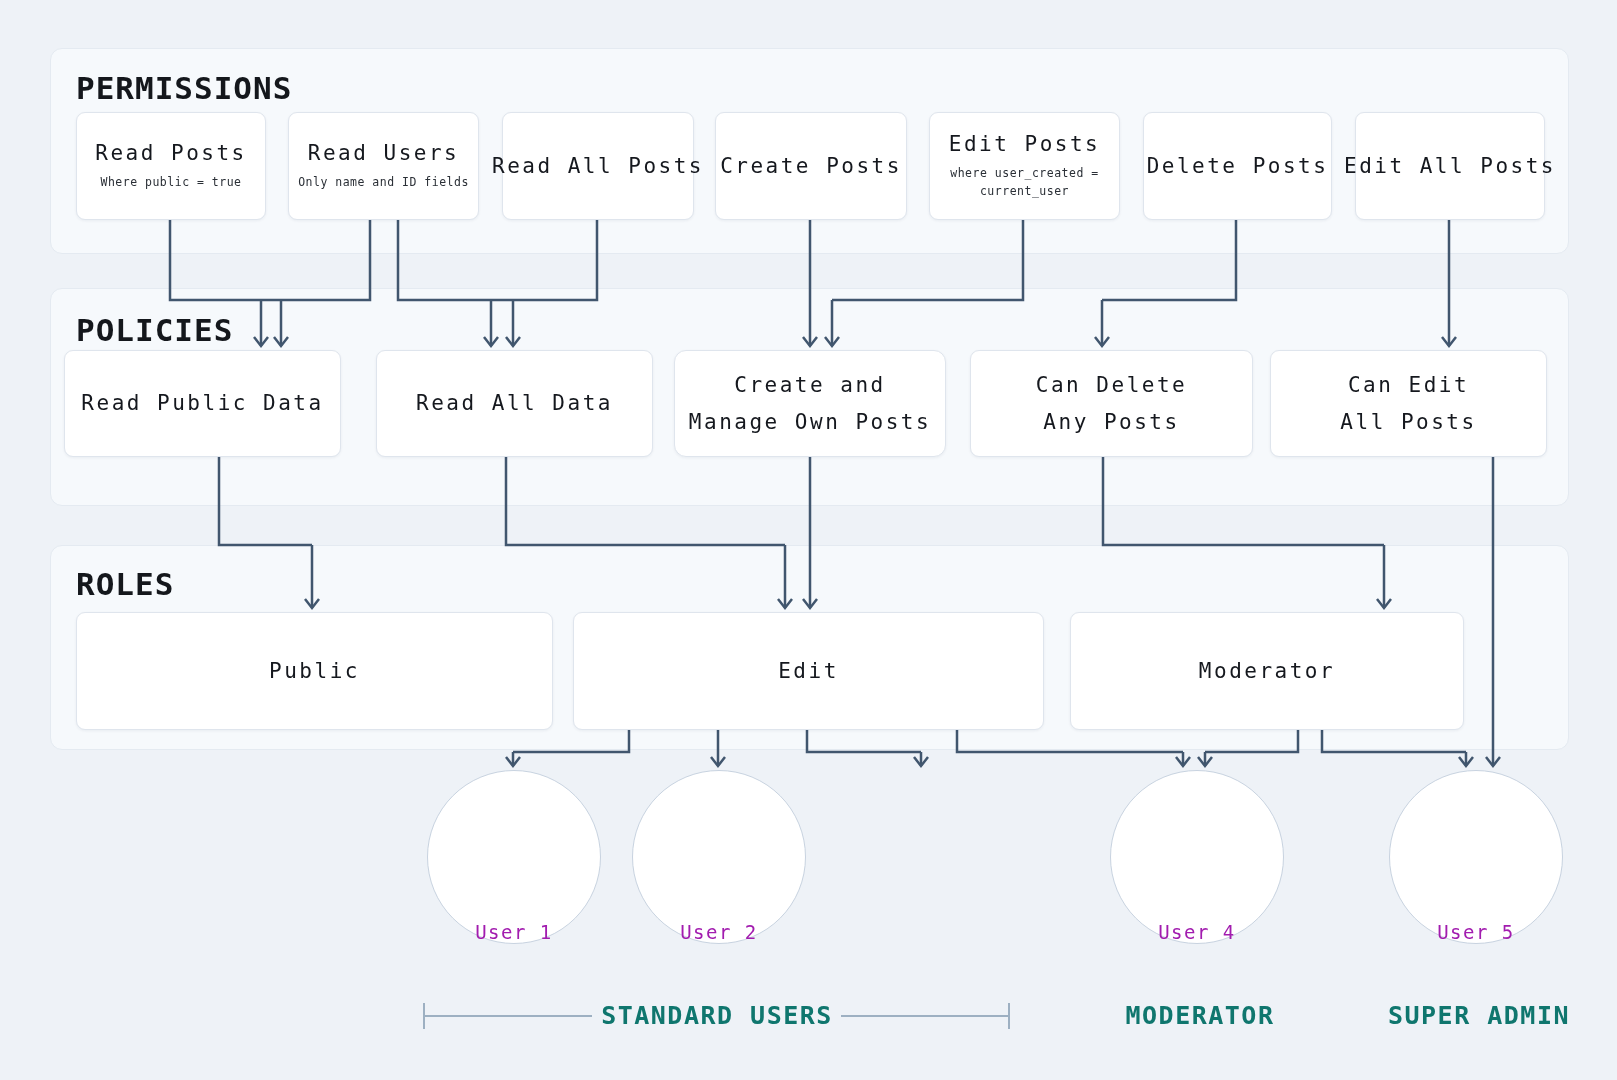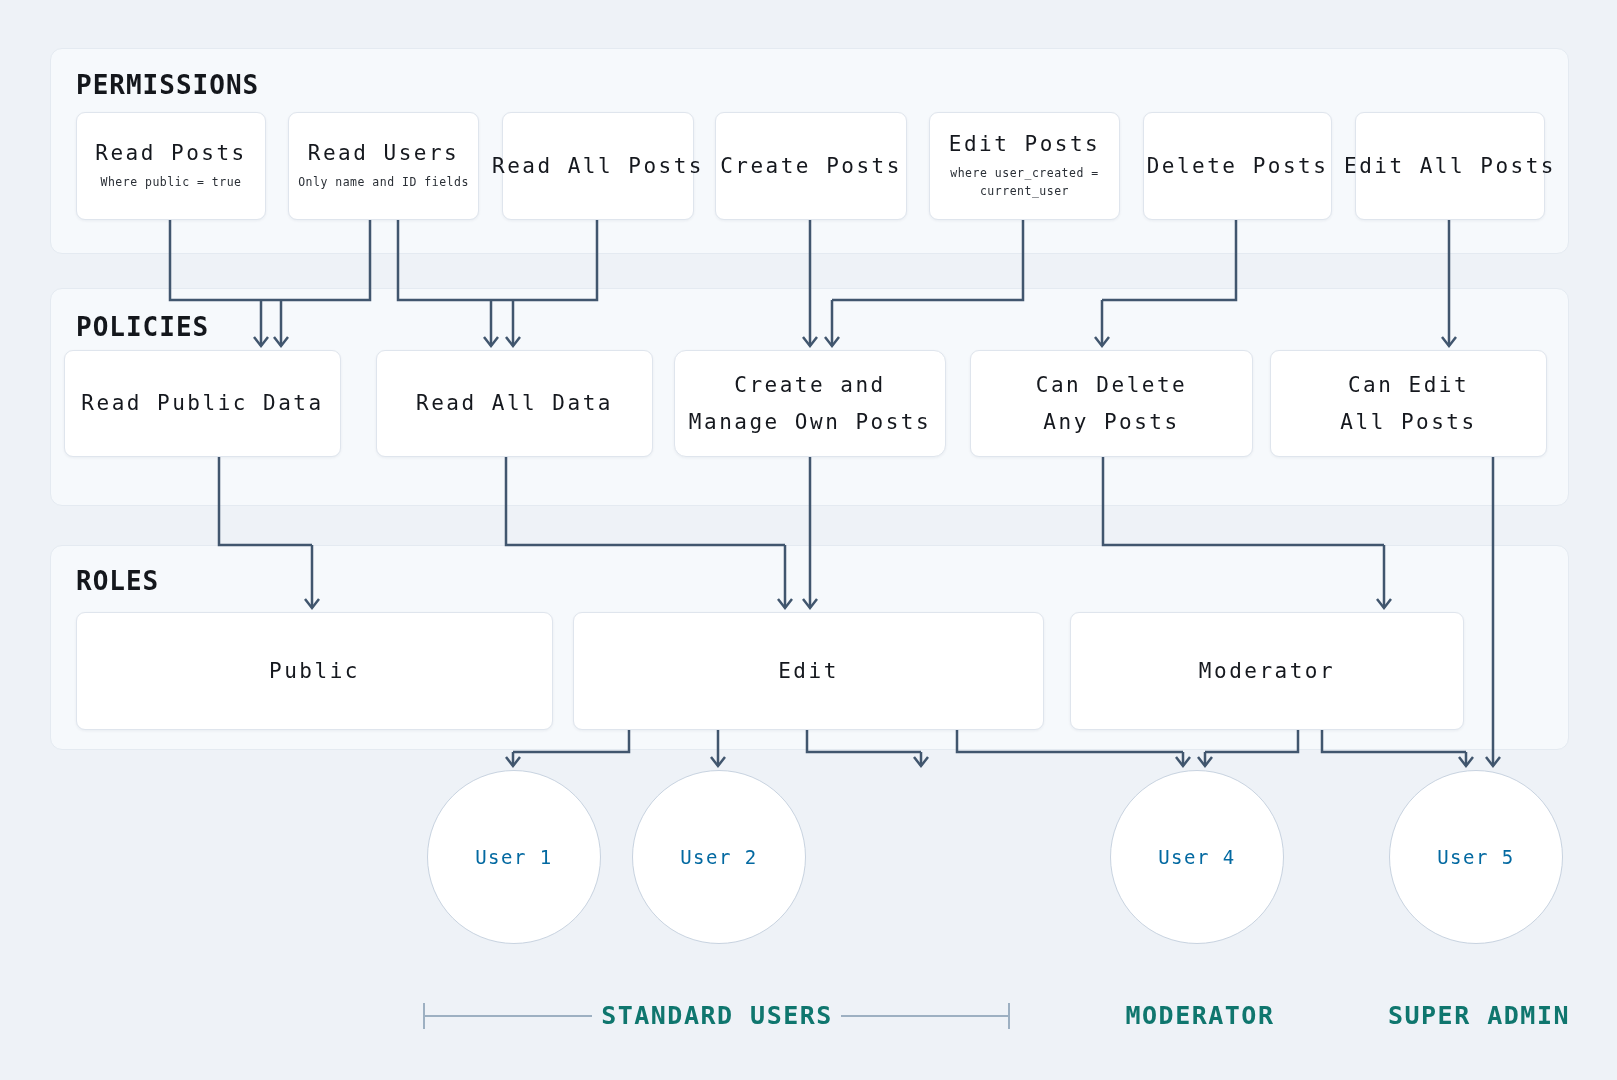--- a/index.html
+++ b/index.html
@@ -14,21 +14,21 @@
 
   .panel{
     position:absolute;
     background:#f6f9fc;
     border:1px solid #e4eaf1;
     border-radius:12px;
     z-index:1;
   }
   .sec-title{
     position:absolute;
-    font-size:26px;font-weight:bold;letter-spacing:1px;color:#14171c;
+    font-size:31px;font-weight:bold;letter-spacing:1px;color:#14171c;
     z-index:4;
   }
   svg.wires{position:absolute;left:0;top:0;z-index:2;}
   .w{fill:none;stroke:#41566e;stroke-width:2.5;stroke-linejoin:miter;stroke-linecap:butt;}
   .b{fill:none;stroke:#9db0c2;stroke-width:2;}
 
   .node{
     position:absolute;
     background:#ffffff;
     border:1px solid #dfe5ed;
@@ -38,22 +38,22 @@
     text-align:center;
     z-index:3;
   }
   .node .t{font-size:21px;letter-spacing:2.5px;color:#15181e;white-space:nowrap;}
   .node .s{font-size:11.5px;letter-spacing:0.5px;color:#2a2f36;margin-top:9px;line-height:1.55;white-space:nowrap;}
   .node .l{font-size:21px;letter-spacing:2.5px;color:#15181e;line-height:1.72;white-space:nowrap;}
 
   .circle{
     position:absolute;width:172px;height:172px;border-radius:50%;
     background:#ffffff;border:1px solid #c8d3e0;
-    display:flex;align-items:center;justify-content:center;
-    font-size:19px;letter-spacing:1.5px;color:#0369a1;
+    display:flex;align-items:flex-end;justify-content:center;
+    font-size:19px;letter-spacing:1.5px;color:#a21caf;
     z-index:3;
   }
   .glabel{
     position:absolute;width:300px;top:1000px;height:32px;
     font-size:25px;font-weight:bold;letter-spacing:1.5px;color:#0f766e;
     text-align:center;line-height:32px;
     z-index:3;white-space:nowrap;
   }
 </style>
 </head>

